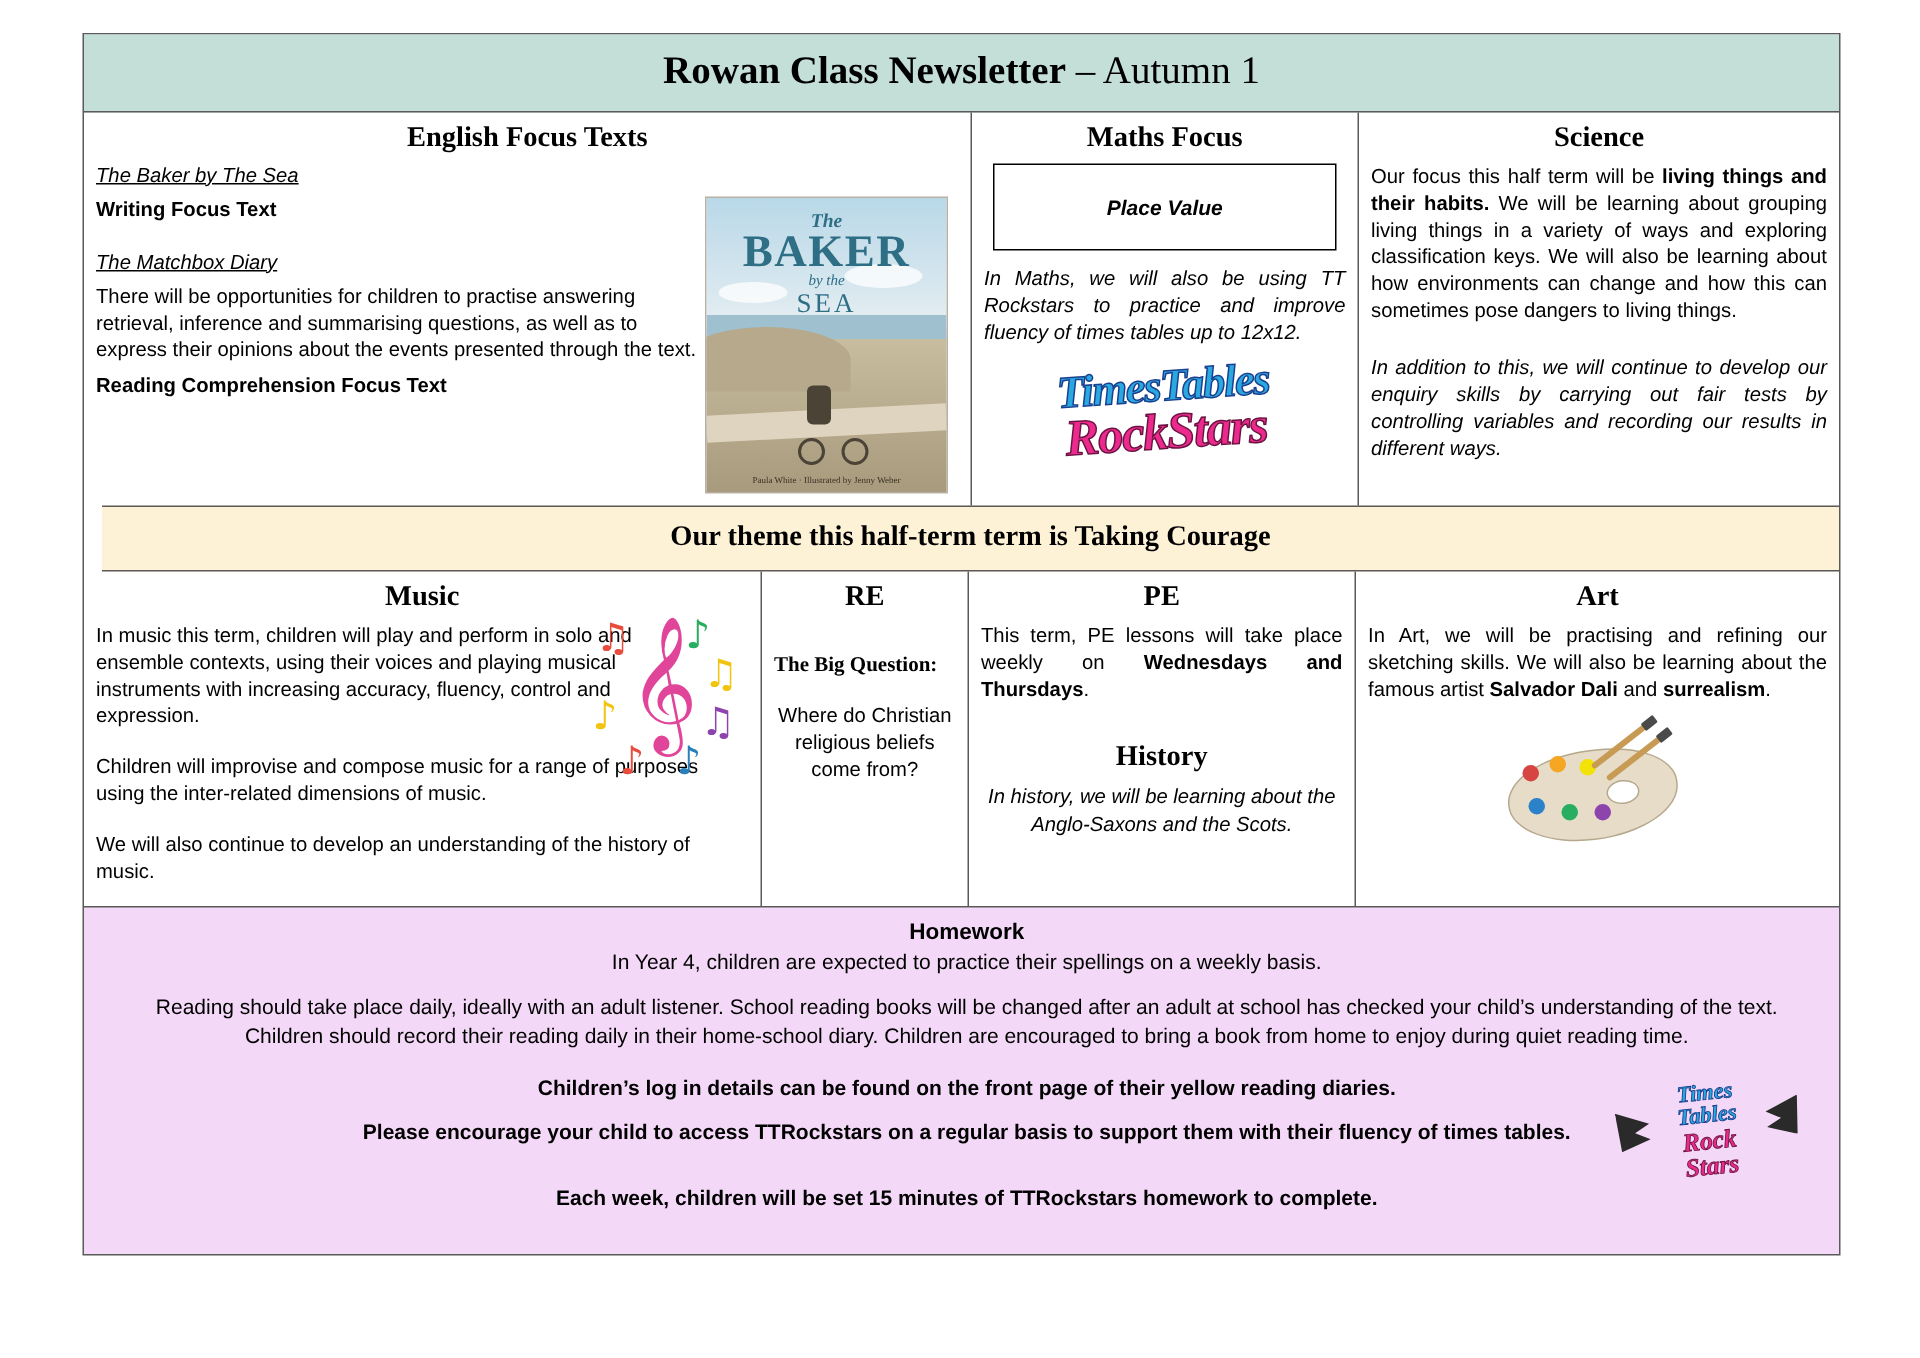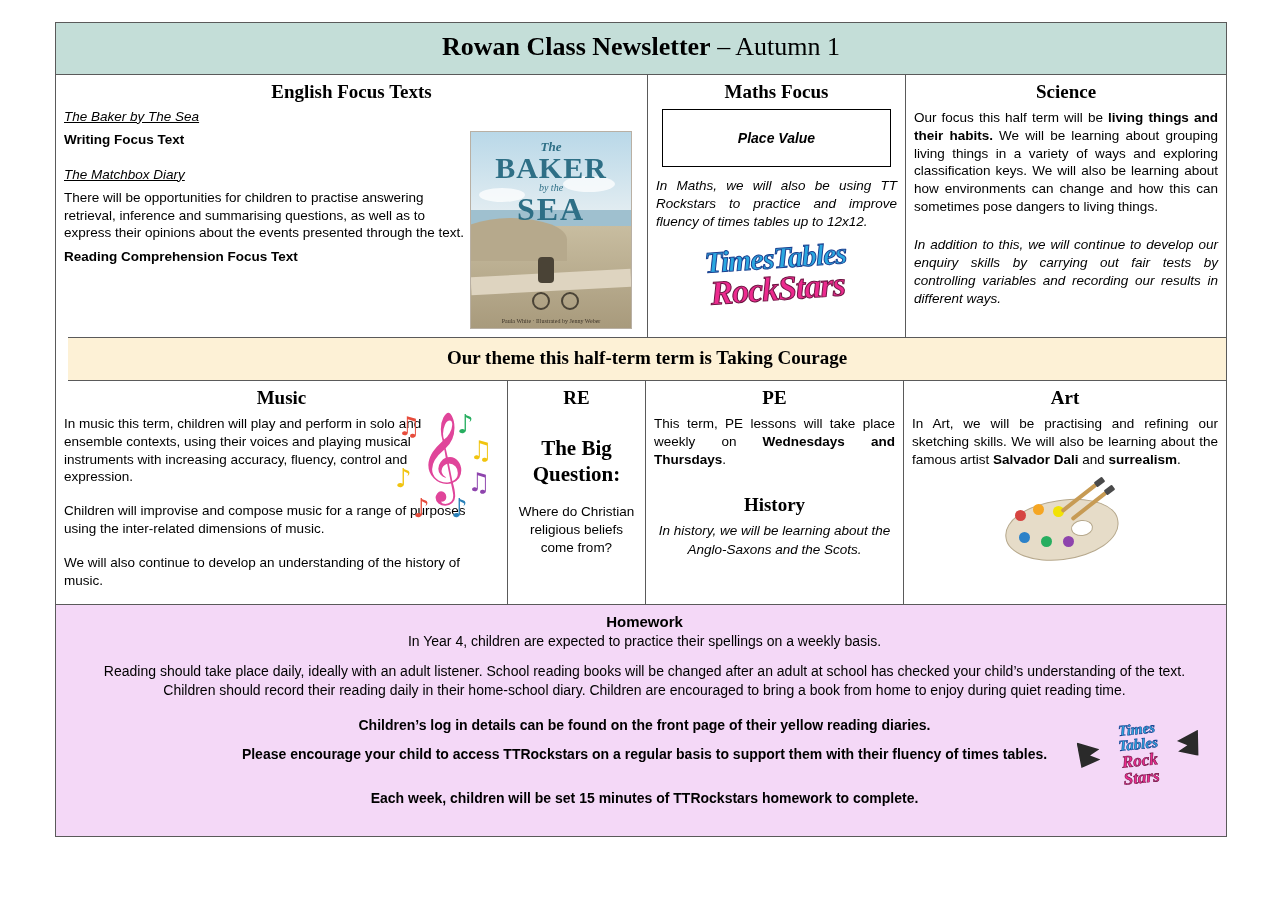--- a/index.html
+++ b/index.html
@@ -115,21 +115,21 @@
     position: absolute;
     left: 0; right: 0; top: 8px;
     text-align: center;
     font-family: "Liberation Serif", serif;
     color: #2e6f86;
     line-height: 1;
   }
   .book .bt-the { font-size: 13px; font-style: italic; font-weight: bold; }
   .book .bt-baker { font-size: 30px; font-weight: bold; letter-spacing: 1px; }
   .book .bt-by { font-size: 10px; font-style: italic; }
-  .book .bt-sea { font-size: 32px; font-weight: bold; letter-spacing: 2px; }
+  .book .bt-sea { font-size: 18px; font-weight: normal; letter-spacing: 2px; }
   .book .bt-auth {
     position: absolute; left: 0; right: 0; bottom: 4px;
     text-align: center; font-size: 6px; color: #3c3328;
     font-family: "Liberation Serif", serif;
   }
 
   
   .maths { width: 258px; }
   .pv-box {
     border: 1px solid #000;
@@ -199,24 +199,24 @@
   .notes .clef {
     position: absolute; left: 24px; top: 6px;
     font-size: 78px; color: #e0459a; line-height: 1;
     font-family: "DejaVu Sans", sans-serif;
   }
   .notes .n {
     position: absolute; font-size: 26px; line-height: 1;
     font-family: "DejaVu Sans", sans-serif;
   }
   .re-q {
-    text-align: center;
-    font-family: "Liberation Serif", serif;
-    font-weight: bold;
-    font-size: 21px;
+    text-align: left;
+    font-family: "Liberation Serif", serif;
+    font-weight: bold;
+    font-size: 14px;
     line-height: 1.25;
     margin: 26px 0 16px 0;
   }
   .re-text { text-align: center; font-size: 13.5px; line-height: 1.32; }
   .pe-sub {
     text-align: center;
     font-family: "Liberation Serif", serif;
     font-weight: bold;
     font-size: 19px;
     margin: 26px 0 6px 0;

